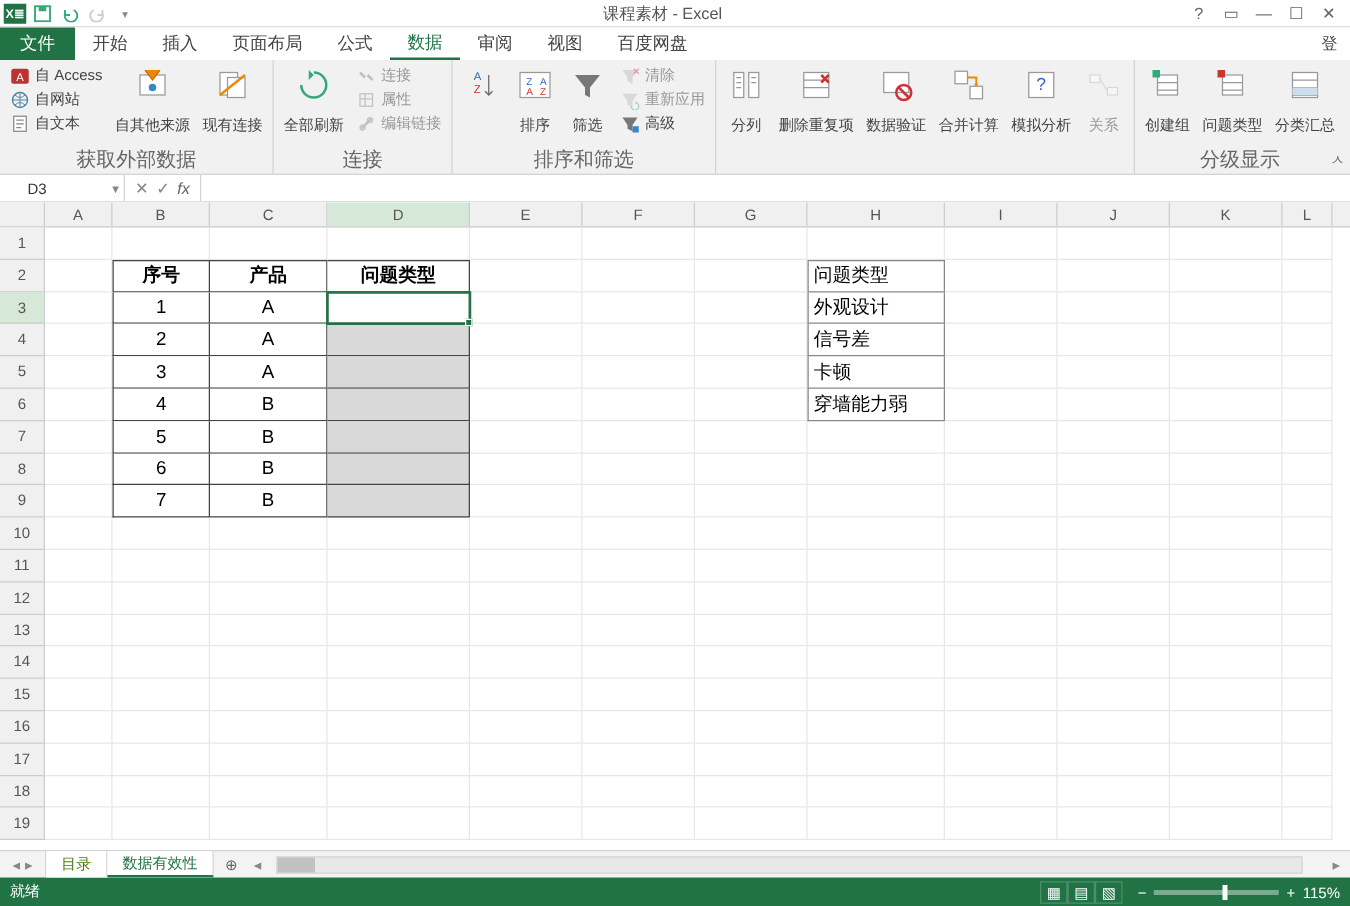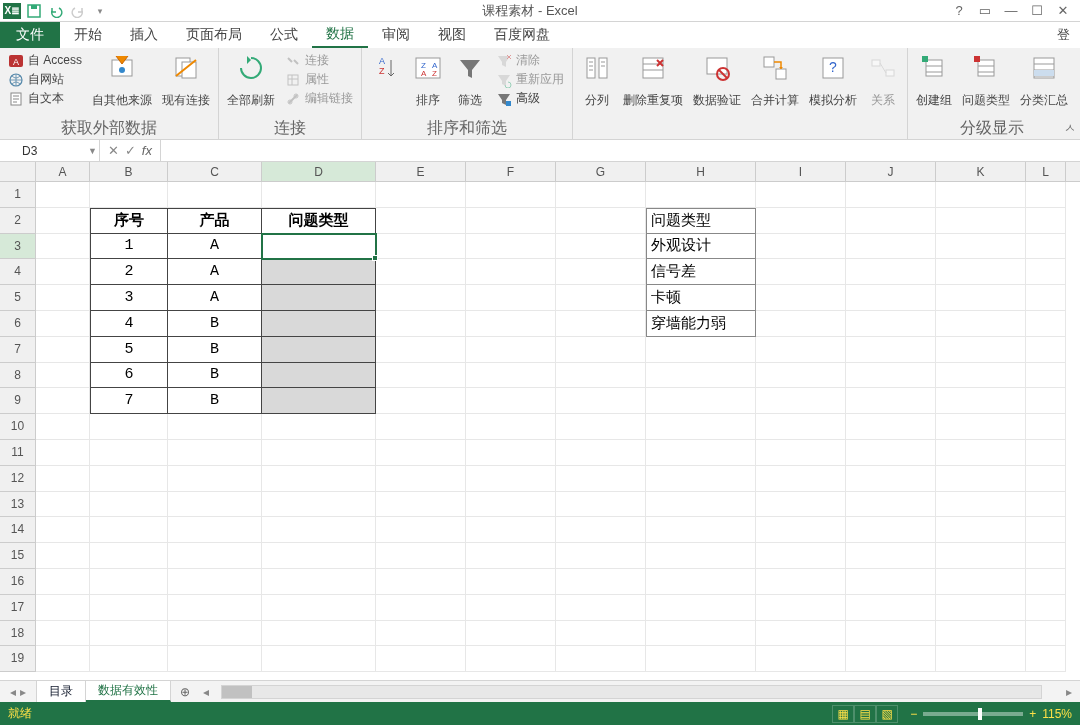--- a/index.html
+++ b/index.html
@@ -53,38 +53,38 @@
   .ch.sel { background:#d6e9d8; }
   .rowheads { position:absolute; left:0; top:20px; width:36px; background:#f0f0f0; border-right:1px solid #ccc;}
   .rh { height:25.8px; border-bottom:1px solid #ccc; text-align:center; font-size:12px; color:#555; line-height:25.8px;}
   .rh.sel { background:#d6e9d8; }
   .cells { position:absolute; left:36px; top:20px; right:0; bottom:0;}
   .cellrow { display:flex; height:25.8px;}
   .cell { border-right:1px solid #e7e7e7; border-bottom:1px solid #e7e7e7; position:relative; font-size:15px; display:flex; align-items:center; justify-content:center; color:#000;}
   
   
   .cA{width:54px;} .cB{width:78px;} .cC{width:94px;} .cD{width:114px;} .cE{width:90px;} .cF{width:90px;} .cG{width:90px;} .cH{width:110px;} .cI{width:90px;} .cJ{width:90px;} .cK{width:90px;} .cL{width:40px;}
-  .tblcell { border-right:1px solid #444 !important; border-bottom:1px solid #444 !important; background:#fff;font-family:Liberation Mono, monospace;}
+  .tblcell { border-right:1px solid #444 !important; border-bottom:1px solid #444 !important; background:#fff;}
   .tblhead { font-weight:bold; background:#fff;}
   .greycell { background:#d9d9d9 !important; }
   .selcell { outline:2px solid #217346; outline-offset:-1px; background:#fff !important; z-index:5;}
   .selhandle { position:absolute; right:-3px; bottom:-3px; width:6px; height:6px; background:#217346; border:1px solid #fff;}
 
   
   .sheetrow { height:22px; border-top:1px solid #d4d4d4; display:flex; align-items:stretch; background:#f3f3f3; font-size:12px;}
   .sheetnav { display:flex; align-items:center; gap:4px; padding:0 10px; color:#888; border-right:1px solid #d4d4d4;}
-  .sheettab { padding:0 12px; display:flex; align-items:center; border-right:1px solid #d4d4d4; color:#0f172a; background:#fff;}
+  .sheettab { padding:0 12px; display:flex; align-items:center; border-right:1px solid #d4d4d4; color:#4d7c0f; background:#fff;}
   .sheettab.active { background:#fff; border-bottom:2px solid #217346; color:#217346;}
   .addsheet { width:28px; display:flex; align-items:center; justify-content:center; color:#666;}
   .hscroll { flex:1; display:flex; align-items:center; justify-content:flex-end; padding-right:4px;}
   .hscroll .track { flex:1; height:14px; background:#e8e8e8; margin:0 20px 0 8px; position:relative; border:1px solid #d4d4d4;}
   .hscroll .thumb { position:absolute; left:0; top:0; width:30px; height:12px; background:#c1c1c1;}
   .hscroll .arr { color:#888; padding:0 4px;}
   
-  .statusbar { height:23px; background:#217346; color:#fde047; display:flex; align-items:center; font-size:12px; padding:0 8px;}
+  .statusbar { height:23px; background:#217346; color:#ffffff; display:flex; align-items:center; font-size:12px; padding:0 8px;}
   .statusbar .left { flex:1;}
   .statusbar .viewbtns { display:flex; gap:0; margin-right:12px;}
   .statusbar .viewbtns span { width:22px; height:18px; border:1px solid #fff3; display:flex; align-items:center; justify-content:center;}
   .statusbar .zoom { display:flex; align-items:center; gap:6px;}
   .statusbar .zoom .track { width:100px; height:4px; background:#fff6; position:relative;}
   .statusbar .zoom .thumb { position:absolute; left:55px; top:-4px; width:4px; height:12px; background:#fff;}
   
   svg { display:block; }
 </style>
 </head>

